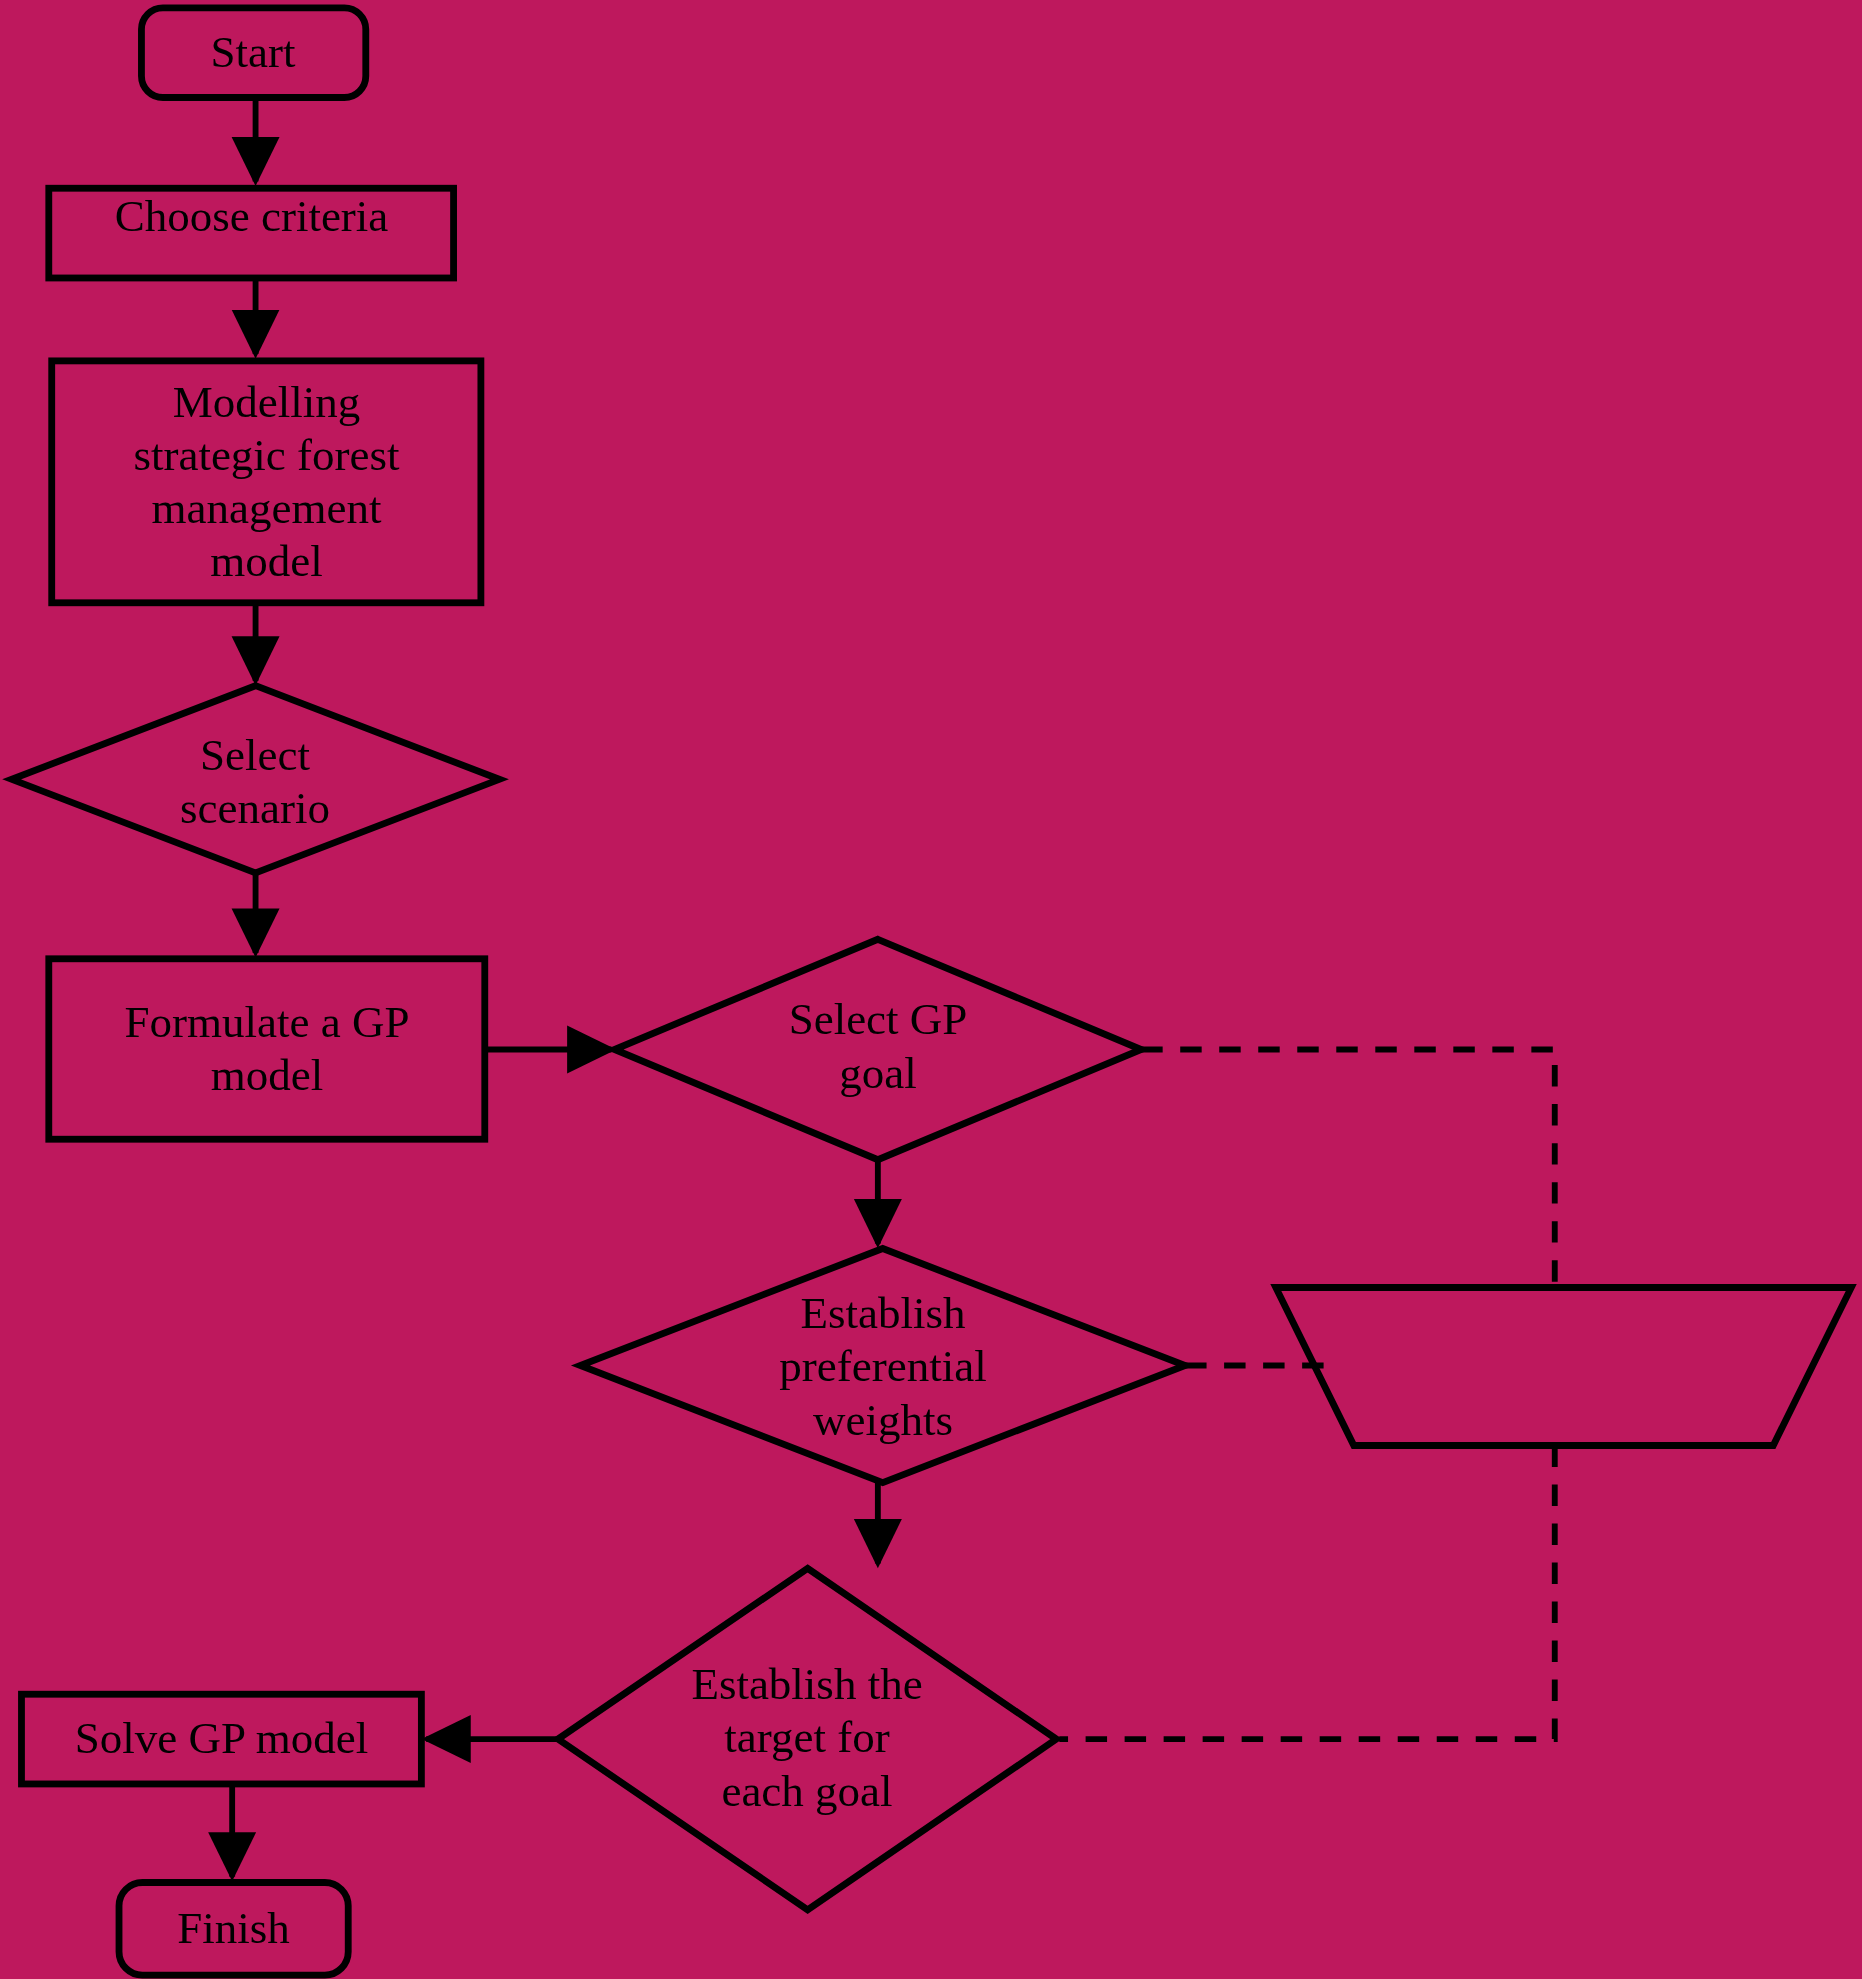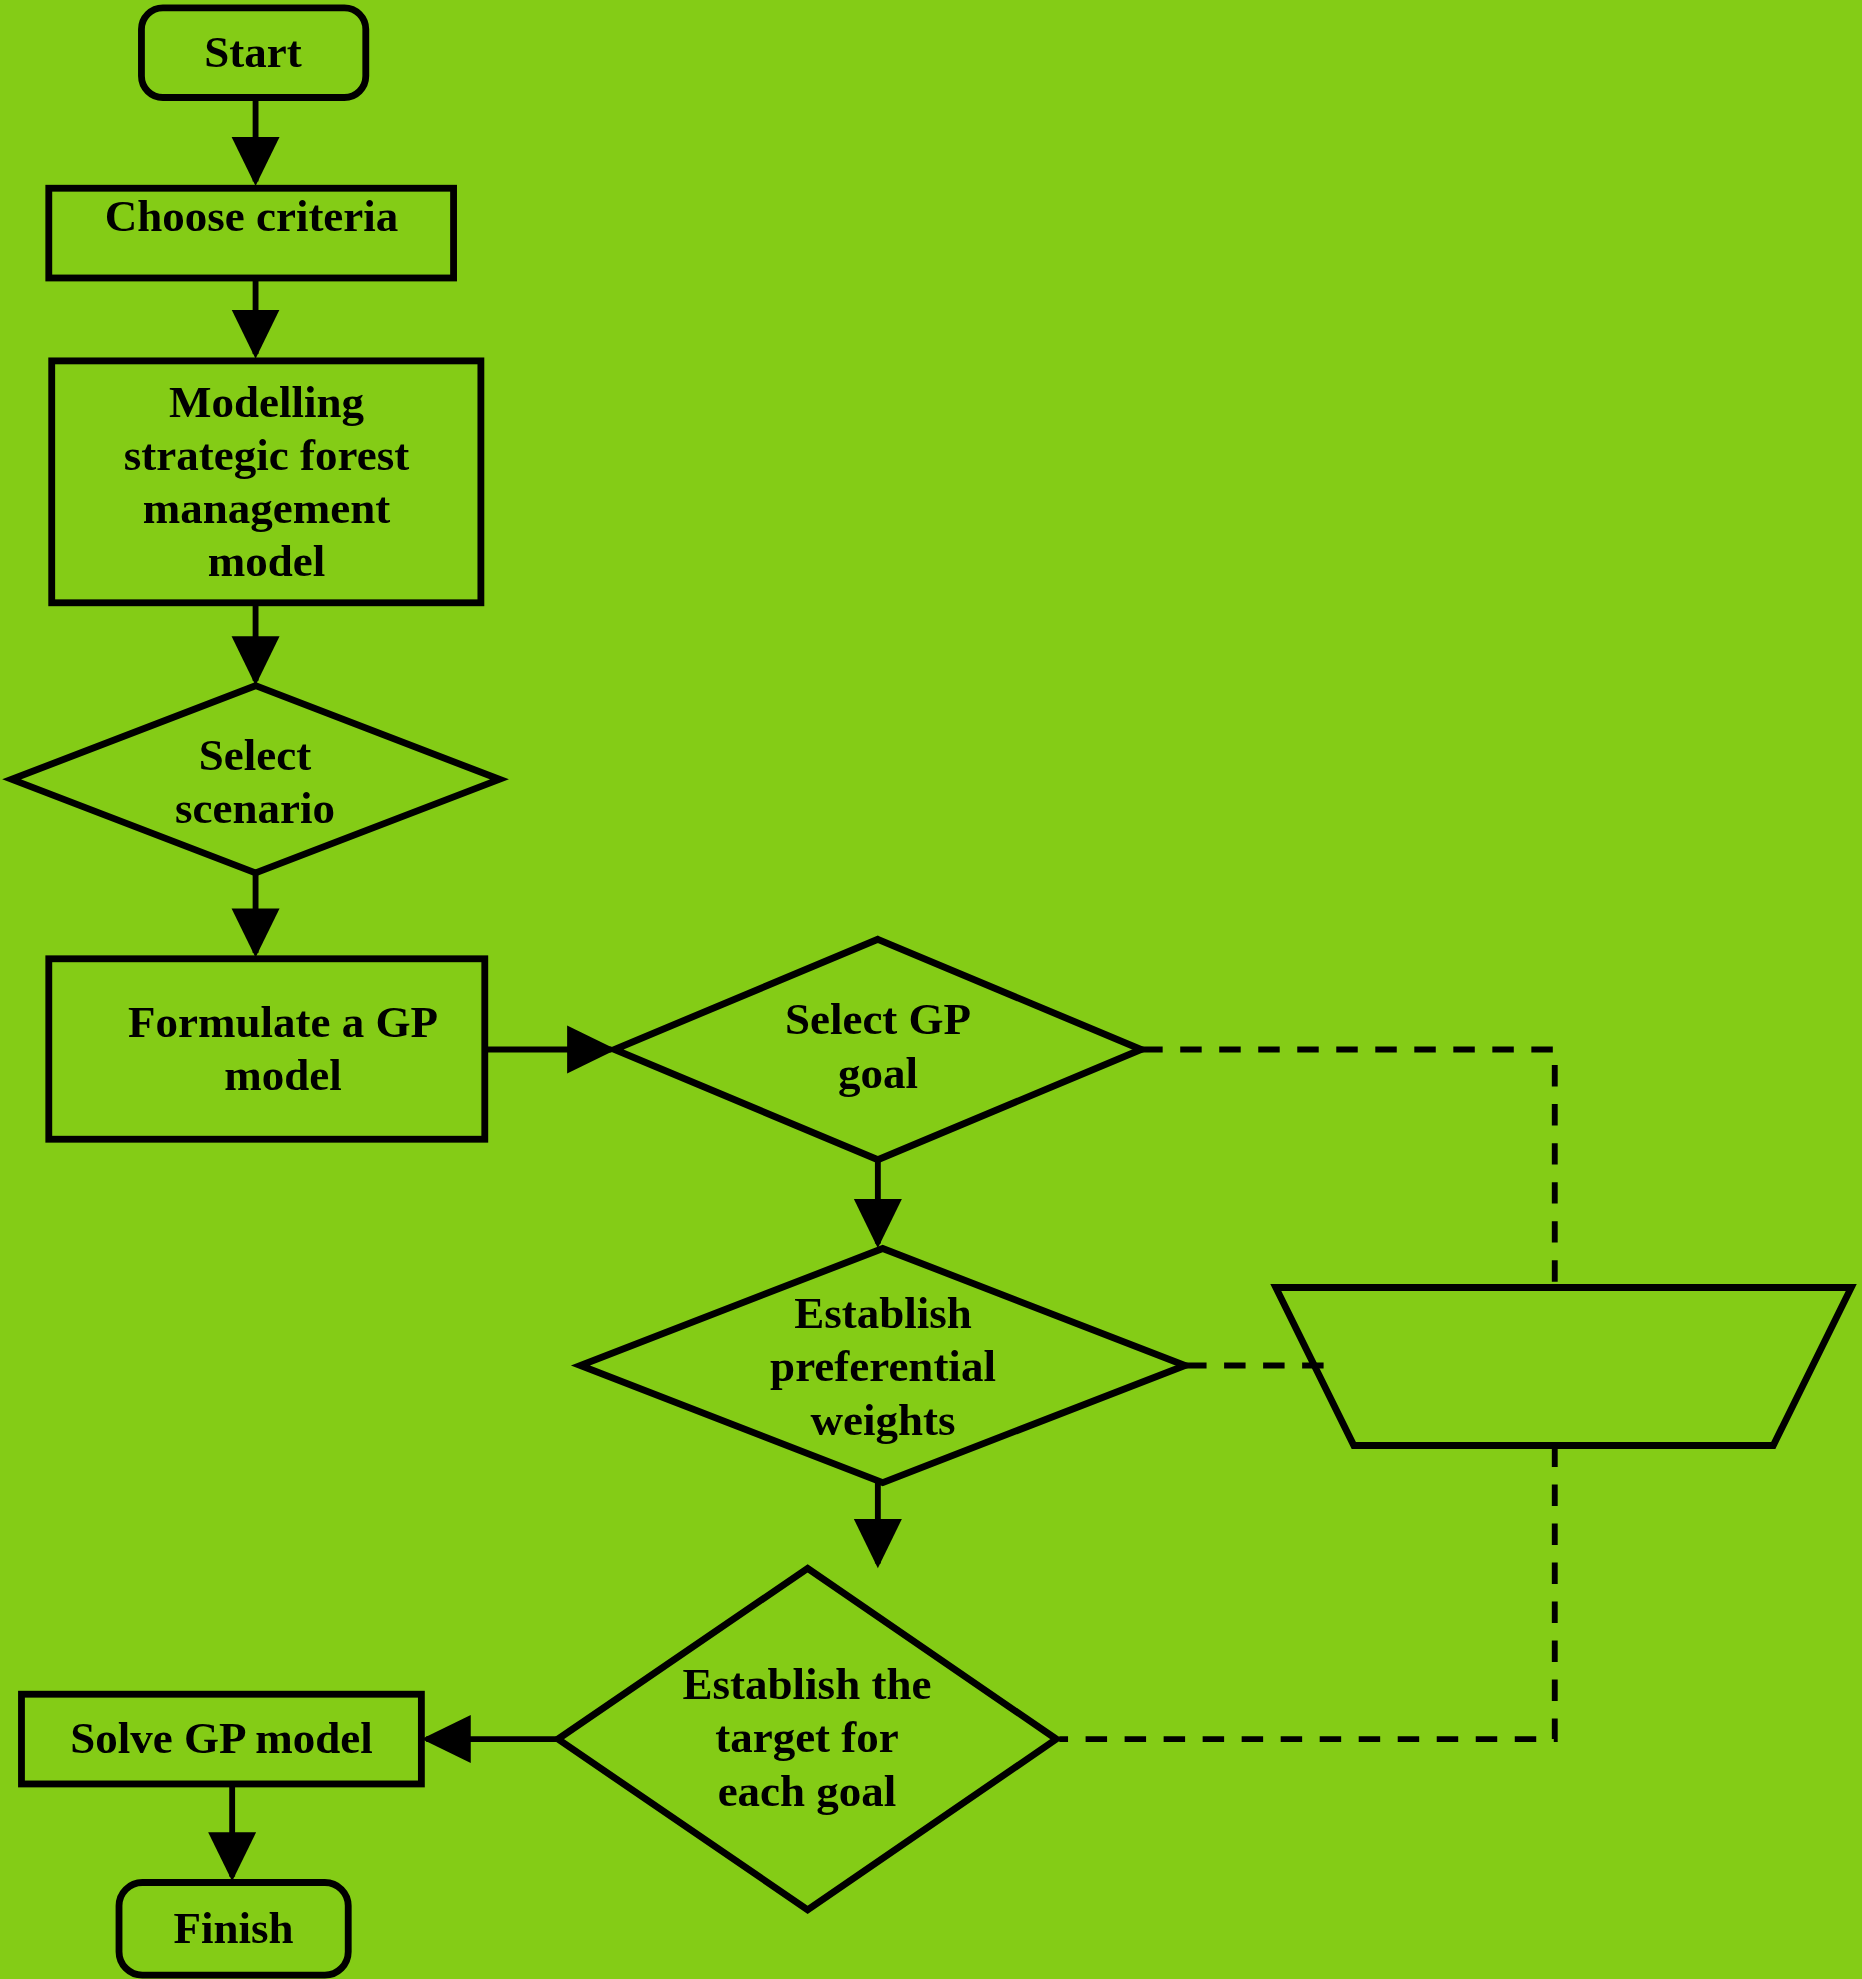--- a/index.html
+++ b/index.html
@@ -4,24 +4,23 @@
 <style>
   html, body {
     margin: 0;
     padding: 0;
     background: #ffffff;
   }
   #canvas {
     position: relative;
     width: 1863px;
     height: 1980px;
-    background: #84cc16;
+    background: #be185d;
     overflow: hidden;
     font-family: "Liberation Serif", "DejaVu Serif", serif;
-    font-weight: bold;
   }
   #flow-svg {
     position: absolute;
     top: 0;
     left: 0;
     width: 1863px;
     height: 1980px;
   }
   .node-label {
     position: absolute;
@@ -106,21 +105,21 @@
   <div class="node-label lbl-lg" style="left:49px; top:172px; width:405px; height:90px;">Choose criteria</div>
 
   <div class="node-label lbl-lg" style="left:52px; top:361px; width:429px; height:242px;">Modelling
 strategic forest
 management
 model</div>
 
   <div class="node-label lbl-lg" style="left:60px; top:694px; width:390px; height:176px;">Select
 scenario</div>
 
-  <div class="node-label lbl-lg" style="left:65px; top:959px; width:436px; height:180px;">Formulate a GP
+  <div class="node-label lbl-lg" style="left:49px; top:959px; width:436px; height:180px;">Formulate a GP
 model</div>
 
   <div class="node-label lbl-lg" style="left:683px; top:954px; width:390px; height:185px;">Select GP
 goal</div>
 
   <div class="node-label lbl-lg" style="left:688px; top:1256px; width:390px; height:222px;">Establish
 preferential
 weights</div>
 
 

